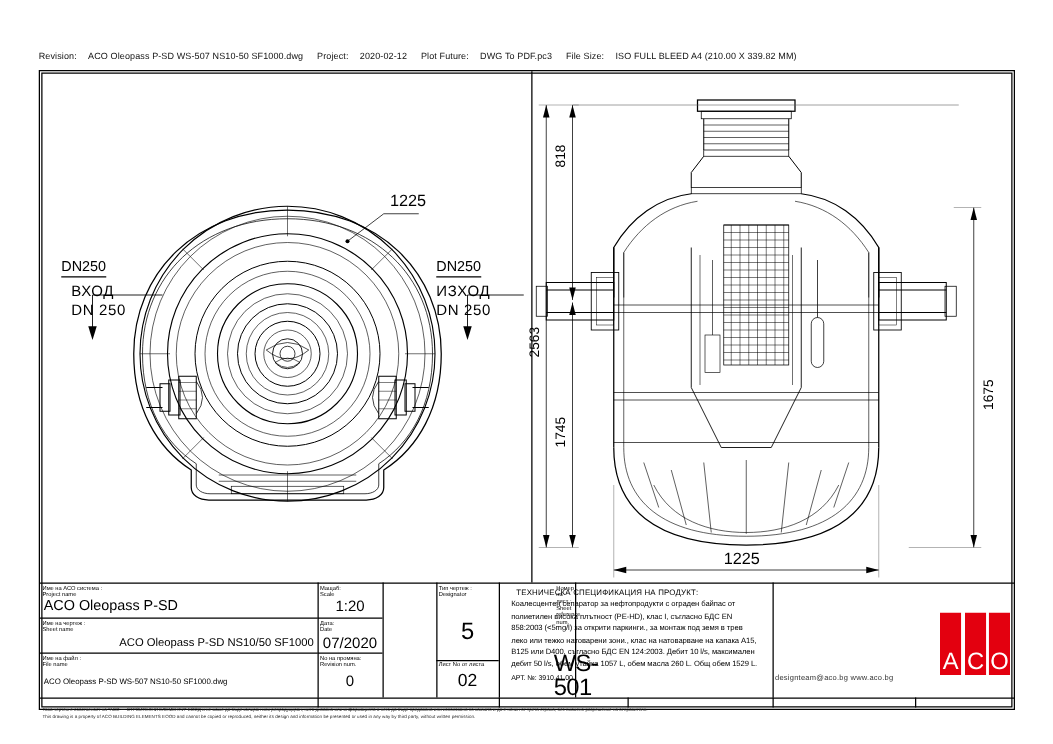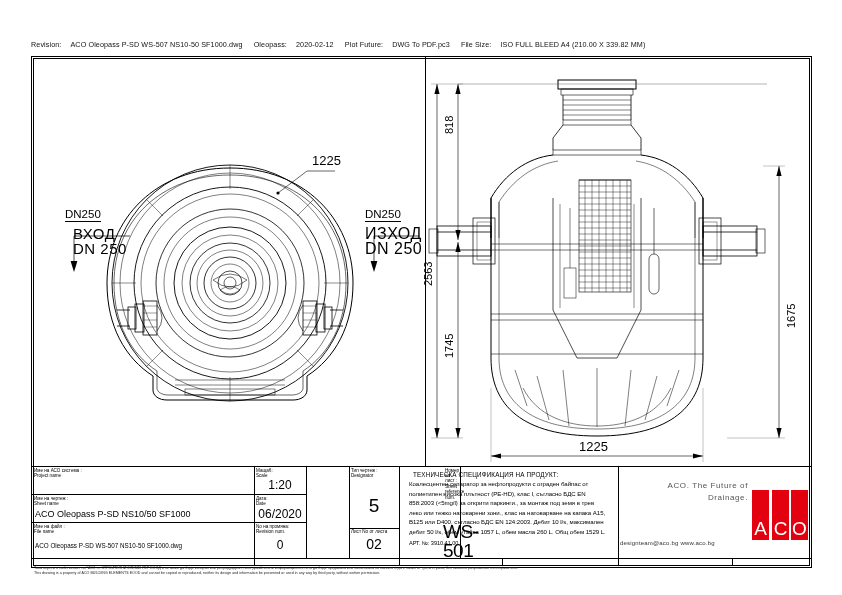--- a/index.html
+++ b/index.html
@@ -29,32 +29,32 @@
   .plan{position:absolute;left:35px;top:58px;width:390px;height:408px;}
   .plan svg{position:absolute;left:0;top:0;}
 
   
   .section{position:absolute;left:427px;top:58px;width:385px;height:408px;}
   .section svg{position:absolute;left:0;top:0;}
 
   
   .dim{position:absolute;font-size:11px;color:#000;white-space:nowrap;
        font-family:"Liberation Sans",sans-serif;}
-  .lbl{position:absolute;white-space:nowrap;font-size:10.5px;margin-left:16px;}
+  .lbl{position:absolute;white-space:nowrap;font-size:10.5px;}
   .lbl.big{font-size:11.5px;}
   .lbl .u{border-bottom:1px solid #000;padding-bottom:1px;}
 
   
   .titleblock{position:absolute;left:32px;top:466px;width:780px;height:100px;
       box-sizing:border-box;}
   .tb-cell{position:absolute;box-sizing:border-box;}
   .tb-lbl{font-size:4.6px;line-height:5.4px;color:#000;padding:1.5px 2px 0 2px;}
   .tb-lbl em{font-style:normal;display:block;}
   .tb-val{font-size:11.5px;padding:0 3px;color:#000;white-space:nowrap;}
-  .tb-val.sm{font-size:8.2px;}
+  .tb-val.sm{font-size:8.2px;text-align:right;}
   .tb-val.num{font-size:12px;}
   .vline{position:absolute;border-left:0.8px solid #000;}
   .hline{position:absolute;border-top:0.8px solid #000;}
 
   .huge{font-size:31px;line-height:31px;text-align:center;}
   .mid{font-size:19px;line-height:19px;text-align:center;}
   .ref{font-size:19px;line-height:19px;text-align:center;letter-spacing:-.5px;}
 
   .spec{position:absolute;left:409px;top:471px;width:205px;}
   .spec h4{margin:0;font-size:6.3px;font-weight:normal;letter-spacing:.15px;
@@ -75,21 +75,21 @@
       font-size:3.6px;line-height:5.2px;color:#222;letter-spacing:.05px;}
   .footnote div{white-space:nowrap;overflow:hidden;}
 </style>
 </head>
 <body>
 
 <div class="page">
 
   <div class="plot-header">
     <span>Revision:</span><span>ACO Oleopass P-SD WS-507 NS10-50 SF1000.dwg</span>
-    <span>Oleopass:</span><span>2020-02-12</span>
+    <span>Project:</span><span>2020-02-12</span>
     <span>Plot Future:</span><span>DWG To PDF.pc3</span>
     <span>File Size:</span><span>ISO FULL BLEED A4 (210.00 X 339.82 MM)</span>
   </div>
 
   <div class="frame"></div>
   <div class="frame-inner"></div>
   <div class="view-divider"></div>
   <div class="tb-top"></div>
 
   <div class="plan">
@@ -200,29 +200,29 @@
           <line x1="339" y1="178" x2="339" y2="207"></line>
           <polygon points="339,214 335.6,203 342.4,203" fill="#000" stroke="none"></polygon>
           <line x1="339" y1="178" x2="384" y2="178"></line>
         </g>
       </g>
     </svg>
 
     <div class="lbl big" style="left:14px;top:150px;">
       <span class="u">DN250</span>
     </div>
-    <div class="lbl" style="left:22px;top:168px;line-height:15px;font-size:15px;letter-spacing:.5px;">
+    <div class="lbl" style="left:22px;top:168px;line-height:15px;font-size:12px;letter-spacing:.5px;">
       <div>ВХОД</div>
       <div>DN 250</div>
     </div>
 
     <div class="lbl big" style="left:314px;top:150px;">
       <span class="u">DN250</span>
     </div>
-    <div class="lbl" style="left:314px;top:168px;line-height:15px;font-size:16px;letter-spacing:.5px;">
+    <div class="lbl" style="left:314px;top:168px;line-height:15px;font-size:12px;letter-spacing:.5px;">
       <div>ИЗХОД</div>
       <div>DN 250</div>
     </div>
 
     <div class="dim" style="left:277px;top:95px;font-size:13px;">1225</div>
   </div>
 
   <div class="section">
     <svg width="385" height="408" viewBox="0 0 385 408">
       <g fill="none" stroke="#000" stroke-width="0.8">
@@ -425,20 +425,21 @@
     <div class="vline" style="left:367px;top:92px;height:8px;"></div>
     <div class="vline" style="left:470px;top:92px;height:8px;"></div>
     <div class="vline" style="left:586px;top:92px;height:8px;"></div>
     <div class="vline" style="left:700px;top:92px;height:8px;"></div>
 
     <div class="tb-cell" style="left:0;top:0;width:222px;height:28px;">
       <div class="tb-lbl">
         <em>Име на АСО системa :</em>
         <em>Project name</em>
       </div>
+      <div class="tb-val" style="margin-top:1px;">ACO Oleopass P-SD</div>
     </div>
 
     <div class="tb-cell" style="left:0;top:28px;width:222px;height:28px;">
       <div class="tb-lbl">
         <em>Име на чертеж :</em>
         <em>Sheet name</em>
       </div>
       <div class="tb-val sm" style="font-size:9px;margin-top:3px;">ACO Oleopass P-SD NS10/50 SF1000</div>
     </div>
 
@@ -456,21 +457,21 @@
         <em>Scale</em>
       </div>
       <div class="tb-val num" style="text-align:center;margin-top:0;">1:20</div>
     </div>
 
     <div class="tb-cell" style="left:222px;top:28px;width:52px;height:28px;">
       <div class="tb-lbl">
         <em>Дата:</em>
         <em>Date</em>
       </div>
-      <div class="tb-val num" style="text-align:center;margin-top:1px;">06/2020</div>
+      <div class="tb-val num" style="text-align:center;margin-top:1px;">07/2020</div>
     </div>
 
     <div class="tb-cell" style="left:222px;top:56px;width:52px;height:36px;">
       <div class="tb-lbl">
         <em>No на промяна:</em>
         <em>Revision num.</em>
       </div>
       <div class="tb-val num" style="text-align:center;margin-top:4px;">0</div>
     </div>
 
@@ -498,24 +499,20 @@
     <h4>ТЕХНИЧЕСКА СПЕЦИФИКАЦИЯ НА ПРОДУКТ:</h4>
     <p>Коалесцентен сепаратор за нефтопродукти с ограден байпас от</p>
     <p>полиетилен висока плътност (PE-HD), клас I, съгласно БДС EN</p>
     <p>858:2003 (&lt;5mg/l) за открити паркинги., за монтаж под земя в трев</p>
     <p>леко или тежко натоварени зони., клас на натоварване на капака А15,</p>
     <p>B125 или D400, съгласно БДС EN 124:2003. Дебит 10 l/s, максимален</p>
     <p>дебит 50 l/s, обем утайка 1057 L, обем масла 260 L. Общ обем 1529 L.</p>
     <p class="art">АРТ. №: 3910.41.00</p>
   </div>
 
-  <div class="brand">
-    <div>ACO. The Future of</div>
-    <div>Drainage.</div>
-  </div>
   <div class="brand-mail">designteam@aco.bg  www.aco.bg</div>
 
   <div class="logo">
     <div class="bar">
       <svg width="17" height="50" viewBox="0 0 17 50">
         <rect x="0" y="0" width="17" height="50" fill="#E3000F"></rect>
         <text x="8.5" y="45" font-family="Liberation Sans, sans-serif" font-size="19" fill="#ffffff" text-anchor="middle">A</text>
       </svg>
     </div>
     <div class="bar">

